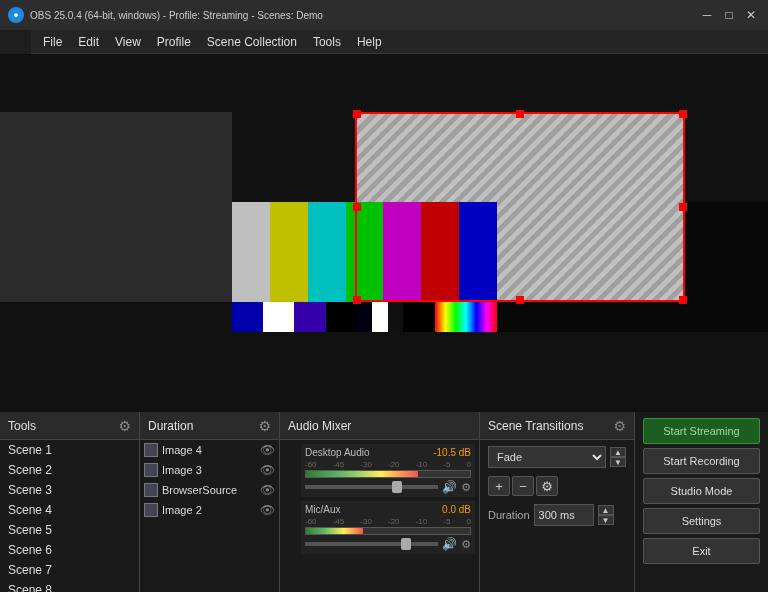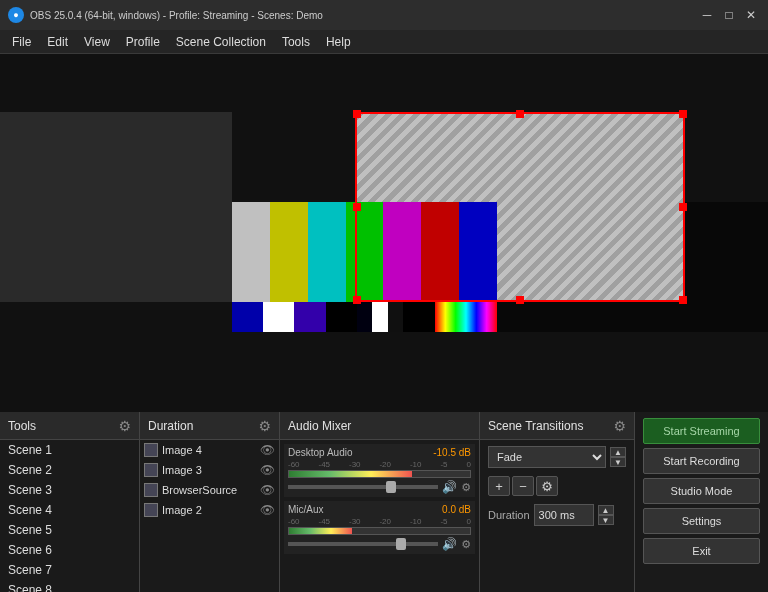--- a/index.html
+++ b/index.html
@@ -62,20 +62,21 @@
     }
 
     
     #menubar {
       height: 24px;
       background: #252525;
       display: flex;
       align-items: center;
       padding: 0 4px;
       border-bottom: 1px solid #3a3a3a;
+      margin-left: 31px;
     }
     .menu-item {
       padding: 2px 8px;
       cursor: pointer;
       color: #ddd;
       font-size: 12px;
       height: 22px;
       display: flex;
       align-items: center;
     }
@@ -298,20 +299,21 @@
       flex: 1;
       padding: 4px 4px;
       display: flex;
       flex-direction: column;
       gap: 4px;
       overflow: hidden;
     }
     .audio-track {
       background: #222;
       padding: 3px 4px;
+      margin-left: 17px;
     }
     .audio-track-header {
       display: flex;
       justify-content: space-between;
       align-items: center;
       margin-bottom: 2px;
     }
     .audio-name { font-size: 10px; color: #bbb; }
     .audio-db { font-size: 10px; color: #ff9800; }
     .audio-meter {

